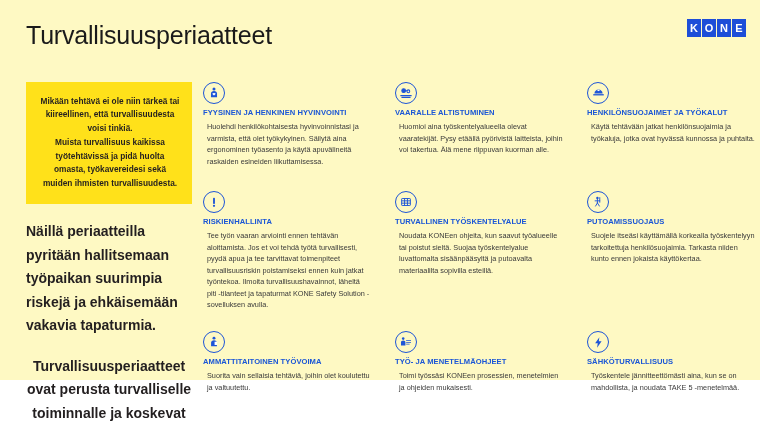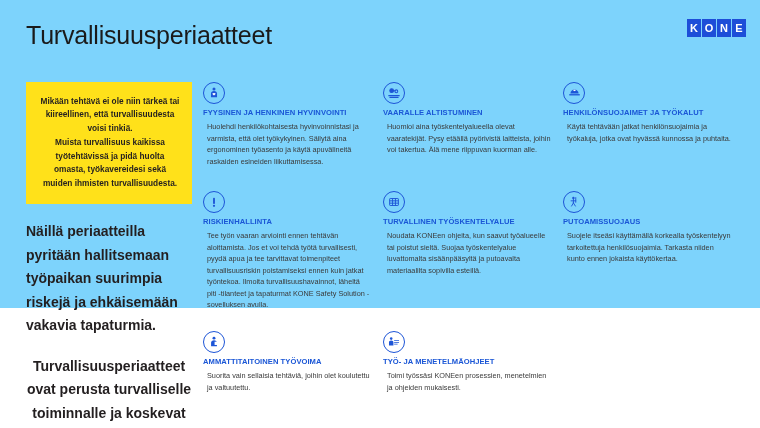--- a/index.html
+++ b/index.html
@@ -10,22 +10,22 @@
     width: 760px;
     height: 428px;
     background: #ffffff;
     font-family: "Liberation Sans", sans-serif;
     overflow: hidden;
     position: relative;
   }
   .slide {
     position: relative;
     width: 760px;
-    height: 308px;
-    background: #7dd3fc;
+    height: 380px;
+    background: #fef9c3;
   }
 
   
   .page-title {
     position: absolute;
     left: 26px;
     top: 20px;
     font-size: 25px;
     font-weight: 400;
     color: #1a1a1a;
@@ -86,21 +86,21 @@
 
   
   .cards {
     position: absolute;
     left: 203px;
     top: 82px;
     width: 540px;
     display: grid;
     grid-template-columns: 180px 180px 180px;
     grid-template-rows: 109px 140px auto;
-    column-gap: 0px;
+    column-gap: 12px;
   }
   .card {
     width: 172px;
     box-sizing: border-box;
   }
   .icon-circle {
     width: 22px;
     height: 22px;
     border: 1.4px solid #1d55d7;
     border-radius: 50%;
@@ -242,15 +242,24 @@
         <svg width="14" height="14" viewBox="0 0 24 24" fill="#1d55d7">
           <circle cx="7.2" cy="6.2" r="2.2"></circle>
           <path d="M7.2 9.3c-2.2 0-3.8 1.3-3.8 3.1v5.4h7.6v-5.4c0-1.8-1.6-3.1-3.8-3.1z"></path>
           <path d="M12.2 8.8h8.4v1.6h-8.4zM12.2 11.8h8.4v1.6h-8.4zM12.2 14.8h6v1.6h-6z"></path>
         </svg>
       </div>
       <div class="card-title">TYÖ- JA MENETELMÄOHJEET</div>
       <p class="card-body">Toimi työssäsi KONEen prosessien, menetelmien ja ohjeiden mukaisesti.</p>
     </div>
 
+    <div class="card">
+      <div class="icon-circle">
+        <svg width="13" height="13" viewBox="0 0 24 24" fill="#1d55d7">
+          <path d="M13.6 2.5L5.8 13.6h4.8L9.4 21.5l8.3-11.6h-5.1z"></path>
+        </svg>
+      </div>
+      <div class="card-title">SÄHKÖTURVALLISUUS</div>
+      <p class="card-body">Työskentele jännitteettömästi aina, kun se on mahdollista, ja noudata TAKE 5 -menetelmää.</p>
+    </div>
 
   </div>
 </div>
 
 </body></html>

